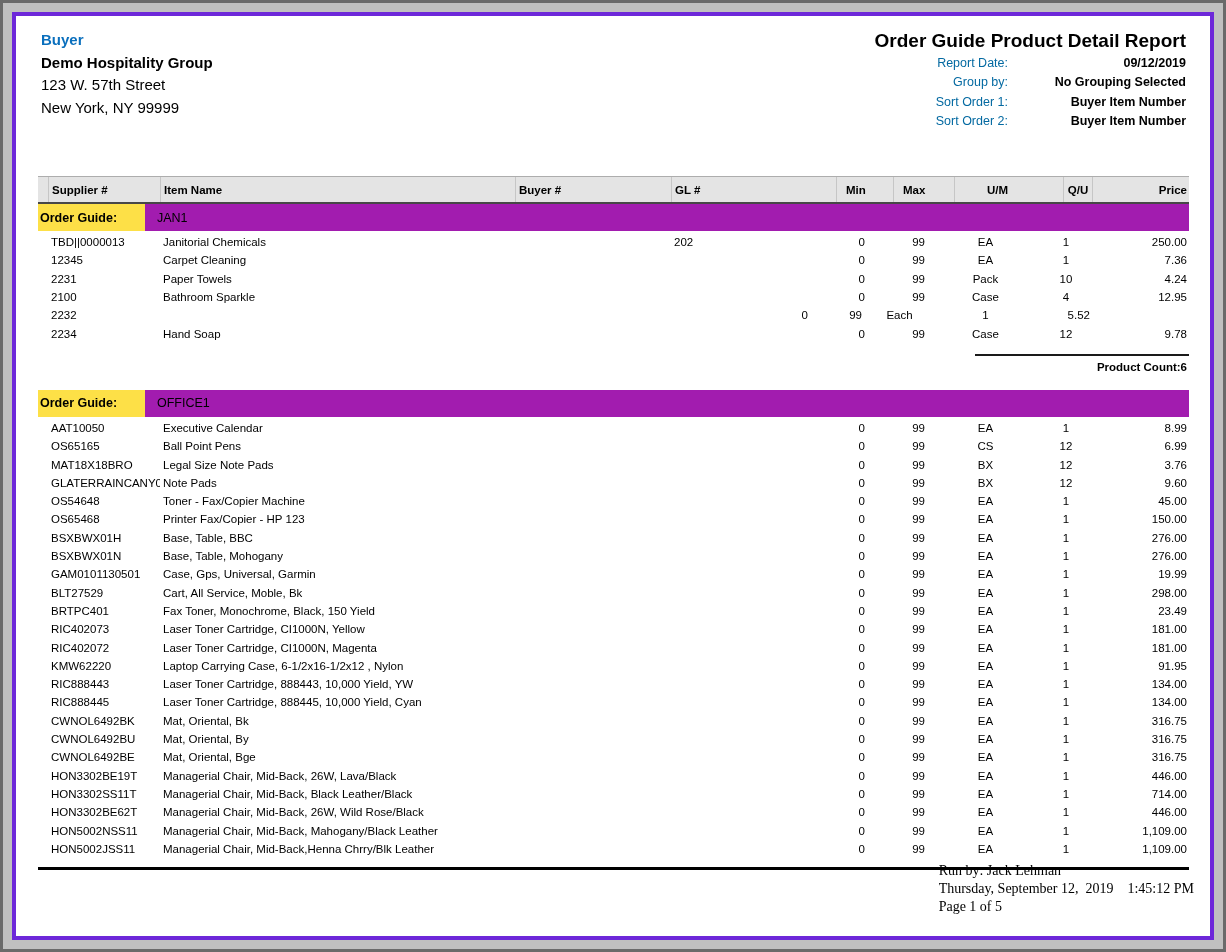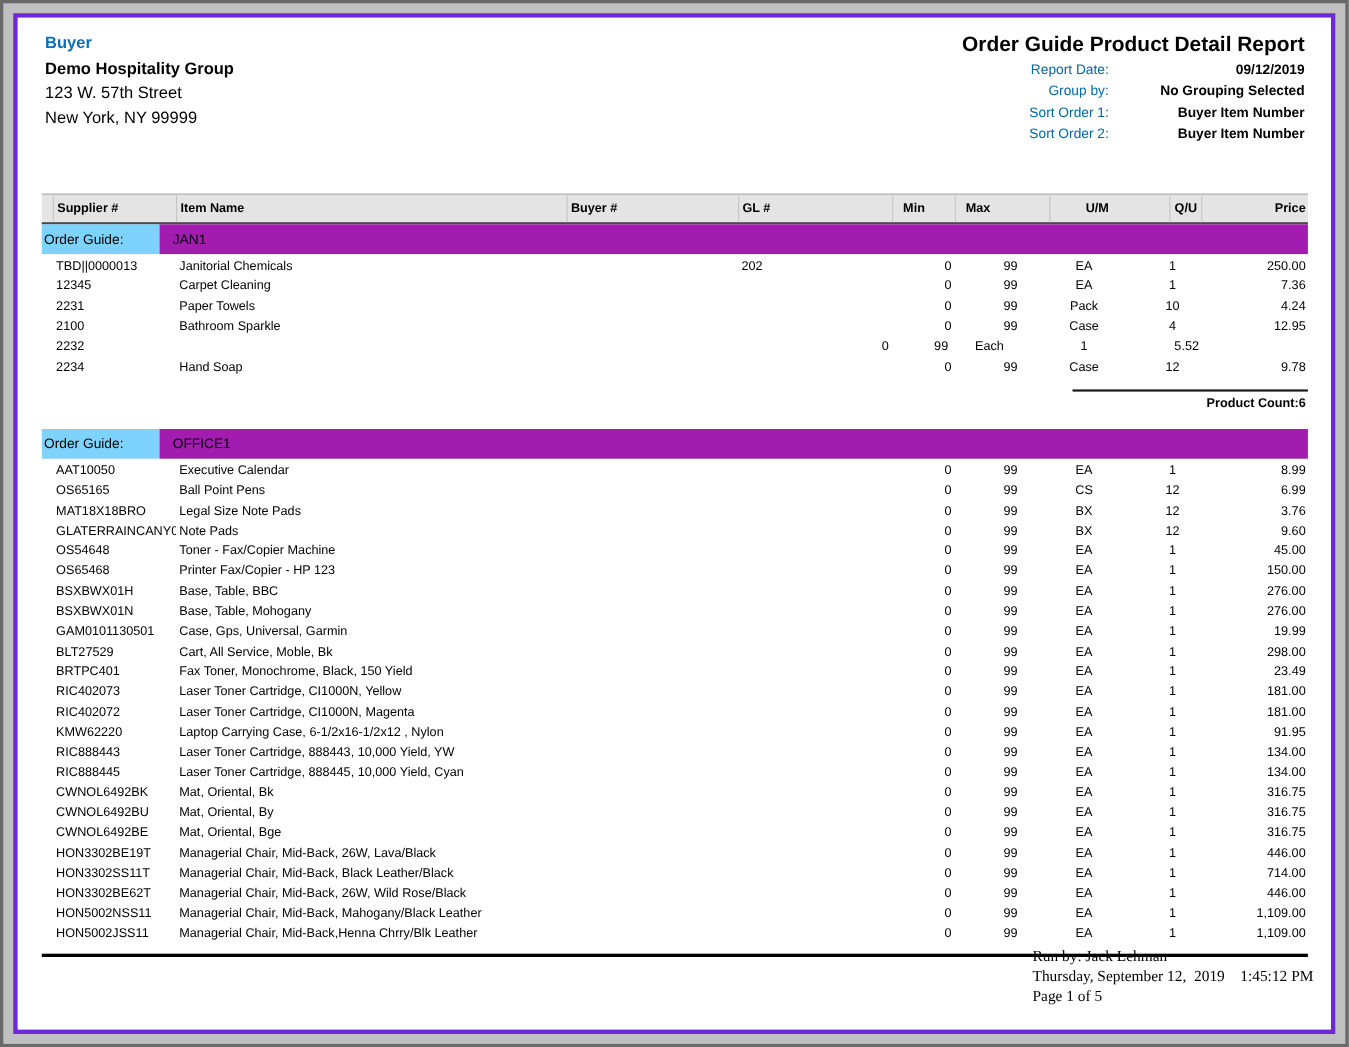--- a/index.html
+++ b/index.html
@@ -41,26 +41,26 @@
     border-bottom:2px solid #474747;
     height:25px;
     font-size:11.5px; font-weight:bold;
   }
   .thead > div {
     border-left:1px solid #c6c6c6;
     display:flex; align-items:center;
     padding:0 3px; box-sizing:border-box; overflow:hidden; white-space:nowrap;
   }
   .thead > div:first-child { border-left:none; }
-  .thead .h-min, .thead .h-max { padding-left:9px; }
+  .thead .h-min, .thead .h-max { padding-left:9px;margin-left:25px; }
   .thead .h-um, .thead .h-qu { justify-content:center;margin-left:23px; }
   .thead .h-price { justify-content:flex-end; padding-right:2px; }
 
   .group-row { display:flex; height:27px; font-size:12.5px; margin-bottom:2px; }
-  .group-label { width:107px; padding-left:2px; font-weight:normal; background:#7dd3fc; display:flex; align-items:center; box-sizing:border-box; }
+  .group-label { width:107px; padding-left:2px; font-weight:bold; background:#fde047; display:flex; align-items:center; box-sizing:border-box; }
   .group-value { flex:1; padding-left:12px; background:#a21caf; display:flex; align-items:center; }
 
   .trow { font-size:11.5px; line-height:18.3px; height:18.3px; }
   .trow > div { padding:0 3px; box-sizing:border-box; overflow:hidden; white-space:nowrap; }
   .c-min  { text-align:right; padding-right:3px !important; }
   .c-max  { text-align:right; padding-right:6px !important; }
   .c-um, .c-qu { text-align:center; }
   .c-price { text-align:right; padding-right:2px !important; }
 
   .count-block {

